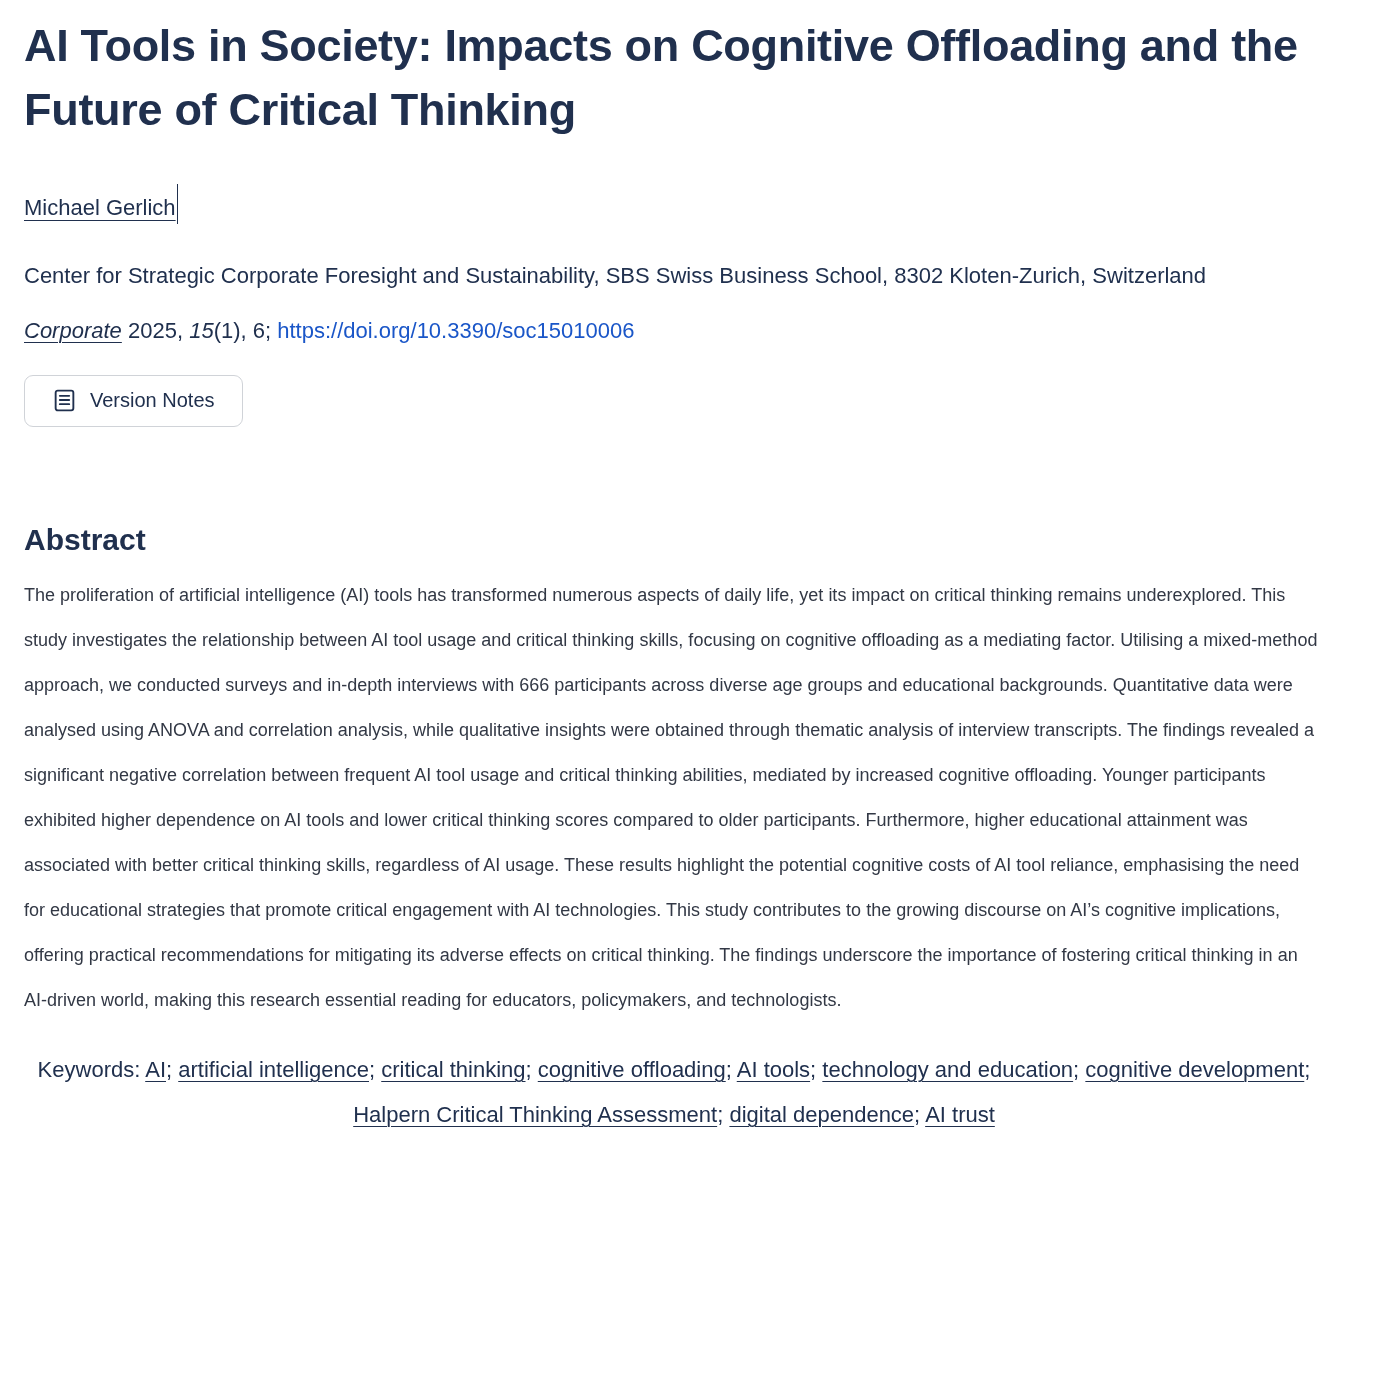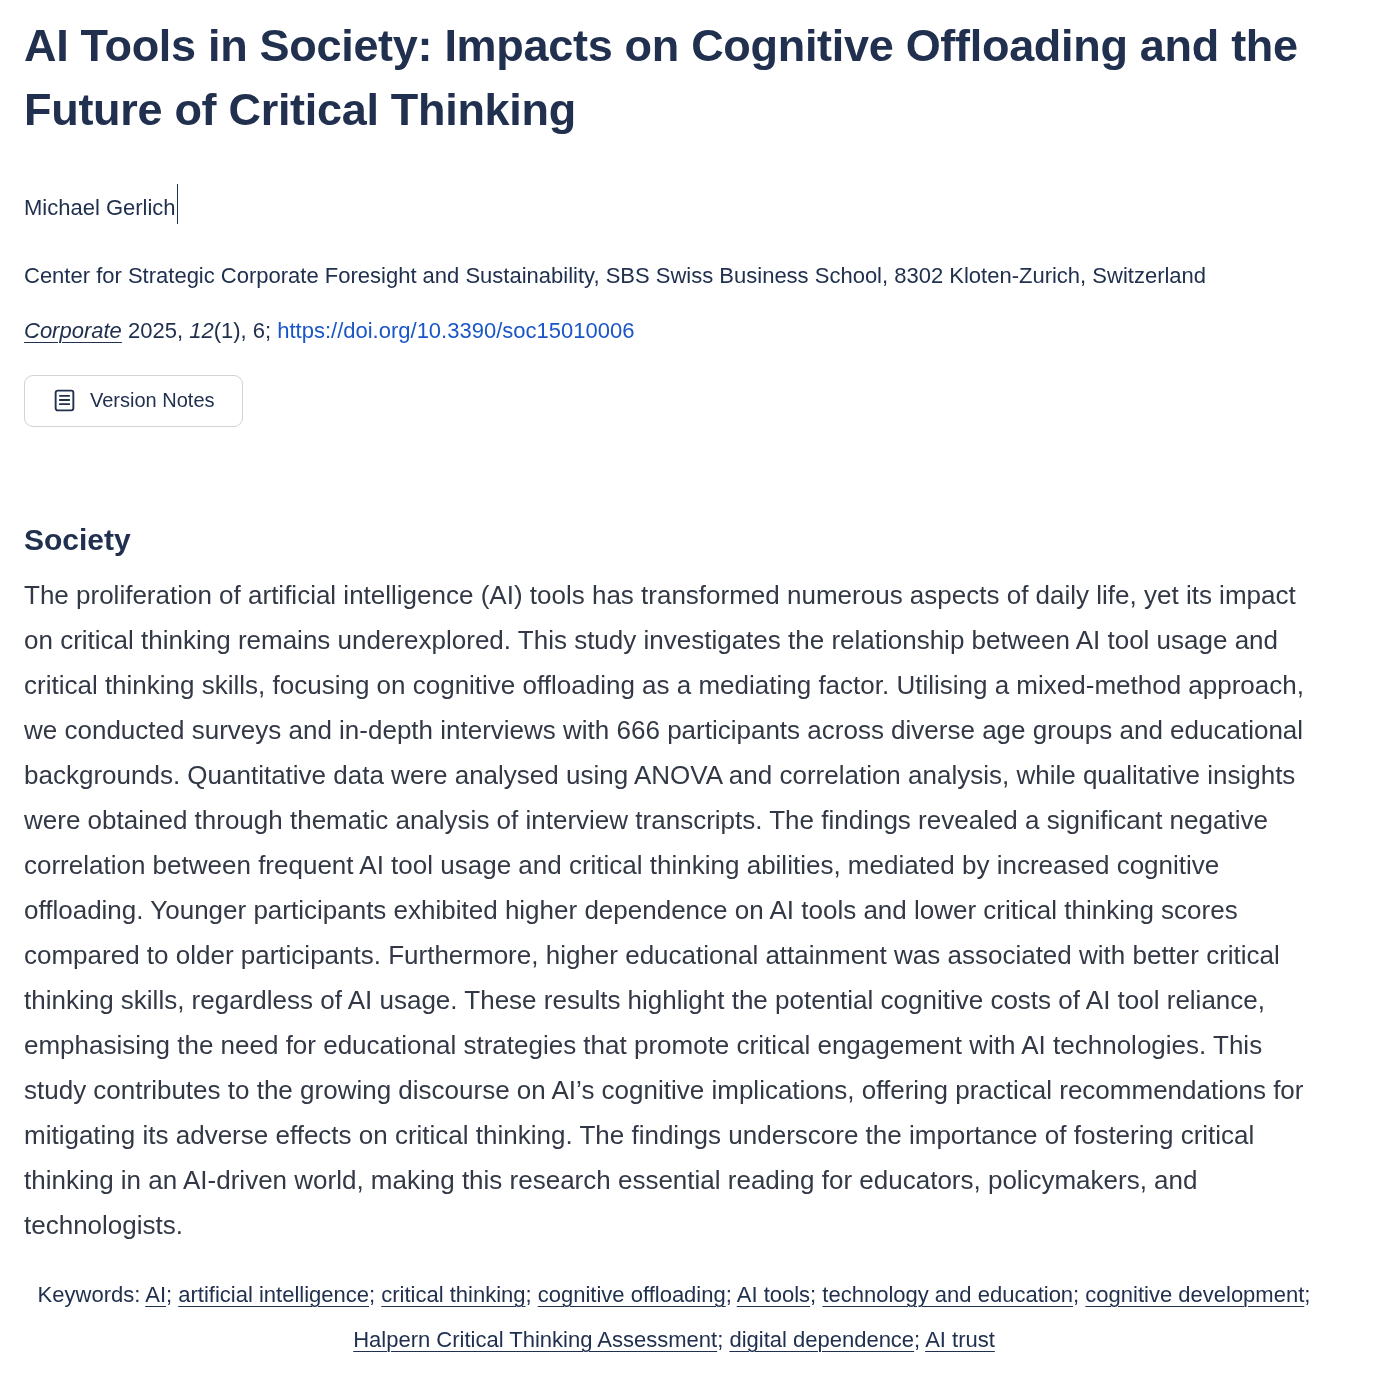--- a/index.html
+++ b/index.html
@@ -26,20 +26,21 @@
     margin:0 0 42px 0;
     max-width:1330px;
   }
   .author-row{
     margin:0 0 34px 0;
     font-size:22px;
     line-height:28px;
   }
   .author-link{
     color:var(--ink);
+    text-decoration:underline;
     text-underline-offset:5px;
     text-decoration-thickness:1.2px;
     cursor:pointer;
     margin-top:32px;
   }
   .text-caret{
     display:inline-block;
     width:0;
     height:40px;
     border-left:1.5px solid var(--ink);
@@ -91,21 +92,21 @@
     cursor:pointer;
   }
   .pill-button svg{display:block;}
   .abstract-heading{
     font-size:30px;
     font-weight:700;
     color:var(--ink);
     margin:0 0 16px 0;
   }
   .abstract-text{
-    font-size:26px;
+    font-size:18px;
     line-height:45px;
     color:var(--body);
     margin:0 0 24px 0;
     max-width:1300px;
   }
   .keywords{
     font-size:22px;
     line-height:45px;
     color:var(--ink);
     margin:0;
@@ -125,33 +126,33 @@
 <body>
 
 <h1 class="page-title">AI Tools in Society: Impacts on Cognitive Offloading and the Future of Critical Thinking</h1>
 
 <div class="author-row">
   <a class="author-link">Michael Gerlich</a><span class="text-caret"></span>
 </div>
 
 <p class="affiliation">Center for Strategic Corporate Foresight and Sustainability, SBS Swiss Business School, 8302 Kloten-Zurich, Switzerland</p>
 
-<p class="citation"><a class="journal">Corporate</a> <span class="year">2025</span><span>, </span><span class="volume">12</span><span>(1), 6; </span><a class="doi-link">https://doi.org/10.3390/soc15010006</a></p>
+<p class="citation"><a class="journal">Corporate</a> <span class="year">2025</span><span>, </span><span class="volume">15</span><span>(1), 6; </span><a class="doi-link">https://doi.org/10.3390/soc15010006</a></p>
 
 <div class="button-row">
   <button class="pill-button">
     <span>
       <svg width="25" height="25" viewBox="0 0 24 24" fill="none" stroke="#20304e" stroke-width="1.8" stroke-linecap="round" stroke-linejoin="round">
         <rect x="3.5" y="2.5" width="17" height="19" rx="2"></rect>
         <line x1="7.5" y1="7.5" x2="16.5" y2="7.5"></line>
         <line x1="7.5" y1="11.5" x2="16.5" y2="11.5"></line>
         <line x1="7.5" y1="15.5" x2="16.5" y2="15.5"></line>
       </svg>
     </span>
     <span>Version Notes</span>
   </button>
 </div>
 
-<h2 class="abstract-heading">Society</h2>
+<h2 class="abstract-heading">Abstract</h2>
 
 <p class="abstract-text">The proliferation of artificial intelligence (AI) tools has transformed numerous aspects of daily life, yet its impact on critical thinking remains underexplored. This study investigates the relationship between AI tool usage and critical thinking skills, focusing on cognitive offloading as a mediating factor. Utilising a mixed-method approach, we conducted surveys and in-depth interviews with 666 participants across diverse age groups and educational backgrounds. Quantitative data were analysed using ANOVA and correlation analysis, while qualitative insights were obtained through thematic analysis of interview transcripts. The findings revealed a significant negative correlation between frequent AI tool usage and critical thinking abilities, mediated by increased cognitive offloading. Younger participants exhibited higher dependence on AI tools and lower critical thinking scores compared to older participants. Furthermore, higher educational attainment was associated with better critical thinking skills, regardless of AI usage. These results highlight the potential cognitive costs of AI tool reliance, emphasising the need for educational strategies that promote critical engagement with AI technologies. This study contributes to the growing discourse on AI’s cognitive implications, offering practical recommendations for mitigating its adverse effects on critical thinking. The findings underscore the importance of fostering critical thinking in an AI-driven world, making this research essential reading for educators, policymakers, and technologists.</p>
 
 <p class="keywords"><span>Keywords: </span><span id="keywords-list"><a class="keyword-link">AI</a><span>; </span><a class="keyword-link">artificial intelligence</a><span>; </span><a class="keyword-link">critical thinking</a><span>; </span><a class="keyword-link">cognitive offloading</a><span>; </span><a class="keyword-link">AI tools</a><span>; </span><a class="keyword-link">technology and education</a><span>; </span><a class="keyword-link">cognitive development</a><span>; </span><a class="keyword-link">Halpern Critical Thinking Assessment</a><span>; </span><a class="keyword-link">digital dependence</a><span>; </span><a class="keyword-link">AI trust</a></span></p>
 
 </body></html>

